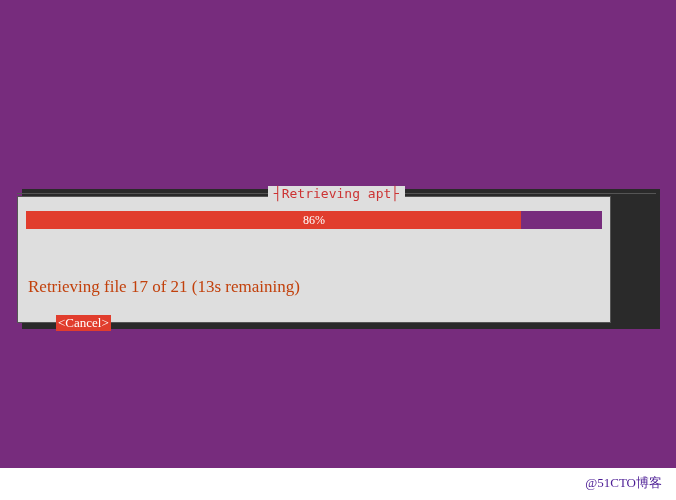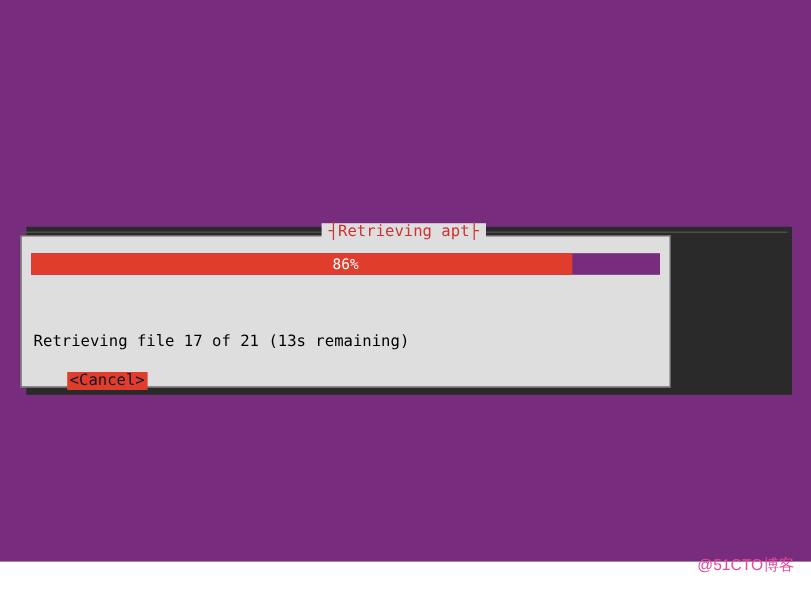--- a/index.html
+++ b/index.html
@@ -27,24 +27,25 @@
       top: 189px;
       left: 22px;
       width: 638px;
       height: 140px;
       background: #2a2a2a;
     }
     .dialog-inner {
       position: absolute;
       top: 196px;
       left: 17px;
-      width: 542px;
+      width: 594px;
       height: 127px;
       background: #dedede;
       border: 1px solid #555;
+      font-family: Liberation Serif, serif;
     }
     .dialog-title-wrap {
       position: absolute;
       top: 186px;
       left: 17px;
       width: 639px;
       display: flex;
       align-items: center;
       justify-content: center;
       z-index: 3;
@@ -86,43 +87,43 @@
       width: 100%;
       height: 100%;
       display: flex;
       align-items: center;
       justify-content: center;
       color: #ffffff;
       font-size: 12px;
       z-index: 2;
     }
     .status-text {
-      color: #000000;
-      font-size: 13px;
+      color: #c2410c;
+      font-size: 17px;
       margin-bottom: 18px;
       padding-left: 2px;
       margin-top: 48px;
     }
     .button-row {
       padding-left: 30px;
     }
     .cancel-btn {
       background: #e13d2d;
-      color: #0f172a;
+      color: #ffffff;
       padding: 0 2px;
       display: inline-block;
       font-size: 13px;
     }
     .watermark {
       position: absolute;
-      bottom: 20px;
+      bottom: 8px;
       right: 14px;
-      color: #ec4899;
+      color: #4c1d95;
       font-size: 13px;
-      font-family: Liberation Sans, sans-serif;
+      font-family: Liberation Serif, serif;
     }
   </style>
 </head>
 <body>
 
 <div class="terminal-bg">
 
   <div class="dialog-shadow"></div>
 
   <div class="dialog-title-wrap">

